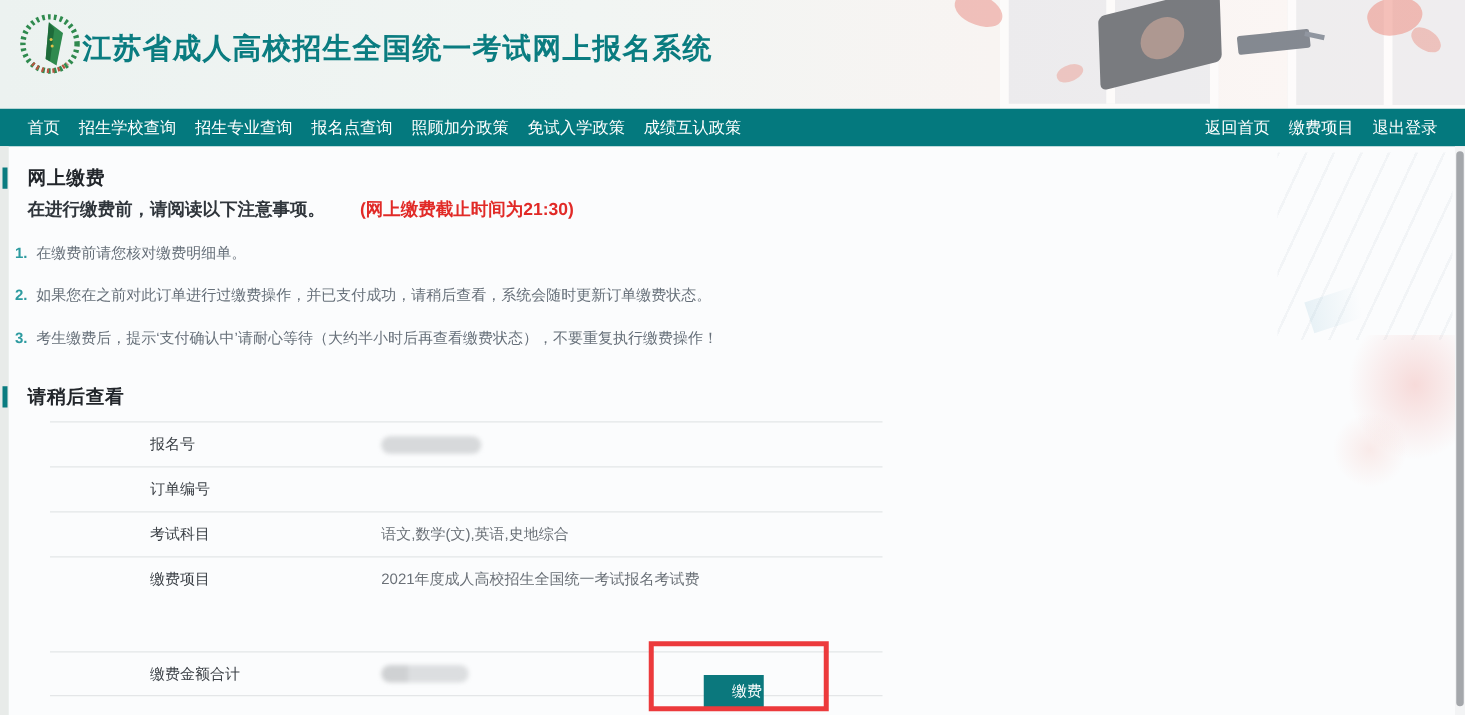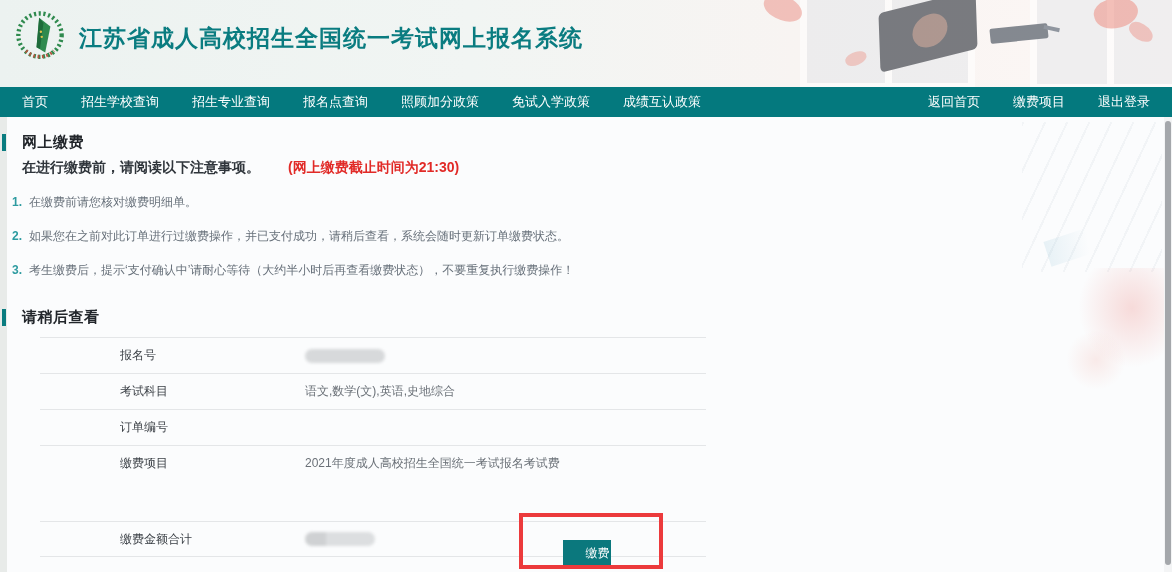--- a/index.html
+++ b/index.html
@@ -34,29 +34,29 @@
   }
   .cap-small::after {
     content:""; position:absolute; right:-12px; top:4px; width:16px; height:4px;
     background:#4a5868; transform:rotate(18deg);
   }
   .ribbon { position:absolute; background:#e25848; border-radius:45% 60% 50% 55%; }
   .rb1 { left:763px; top:-4px; width:40px; height:24px; opacity:.55; transform:rotate(20deg); }
   .rb2 { left:1094px; top:-2px; width:44px; height:30px; opacity:.6; transform:rotate(-15deg); }
   .rb3 { left:1128px; top:24px; width:26px; height:16px; opacity:.5; transform:rotate(30deg); }
   .rb4 { left:845px; top:52px; width:22px; height:13px; opacity:.45; transform:rotate(-25deg); }
-  .brand { position:absolute; left:14px; top:9px; display:flex; align-items:center; gap:13px; }
+  .brand { position:absolute; left:14px; top:9px; display:flex; align-items:center; }
   .brand-title { color:#0a7c80; font-size:23px; font-weight:bold; letter-spacing:1px; white-space:nowrap; }
   
   .navbar {
     position:absolute; left:0; top:87px; width:1172px; height:30px;
     background:#04797e; display:flex; align-items:center; justify-content:space-between;
     padding:0 22px;
   }
-  .nav-group { display:flex; align-items:center; gap:33px; }
+  .nav-group { display:flex; align-items:center; gap:15px; }
   .nav-item { color:#ffffff; font-size:13px; white-space:nowrap; cursor:pointer; }
   
   .left-strip { position:absolute; left:0; top:117px; width:7px; height:455px; background:#e8ebe9; }
   .scrollbar { position:absolute; right:0; top:117px; width:8px; height:455px; background:#f3f4f5; }
   .scroll-thumb { position:absolute; right:1px; top:4px; width:6px; height:444px; background:#a4a7ab; border-radius:3px; }
   
   .deco-lines {
     position:absolute; right:10px; top:122px; width:140px; height:150px; opacity:.4;
     background:repeating-linear-gradient(115deg, rgba(185,196,206,.35) 0 2px, transparent 2px 20px);
   }
@@ -176,28 +176,28 @@
 
   <div class="section-bar bar2"></div>
   <div class="sec-title t2">请稍后查看</div>
 
   <div class="detail-table">
     <div class="trow">
       <span class="tlabel">报名号</span>
       <span class="redact"></span>
     </div>
     <div class="trow">
+      <span class="tlabel">订单编号</span>
+      <span class="tvalue"></span>
+    </div>
+    <div class="trow">
       <span class="tlabel">考试科目</span>
       <span class="tvalue">语文,数学(文),英语,史地综合</span>
     </div>
     <div class="trow">
-      <span class="tlabel">订单编号</span>
-      <span class="tvalue"></span>
-    </div>
-    <div class="trow">
       <span class="tlabel">缴费项目</span>
       <span class="tvalue">2021年度成人高校招生全国统一考试报名考试费</span>
     </div>
     <div class="trow">
       <span class="tlabel">缴费金额合计</span>
       <span class="redact small"></span>
     </div>
   </div>
 
   <div class="pay-btn">缴费</div>

